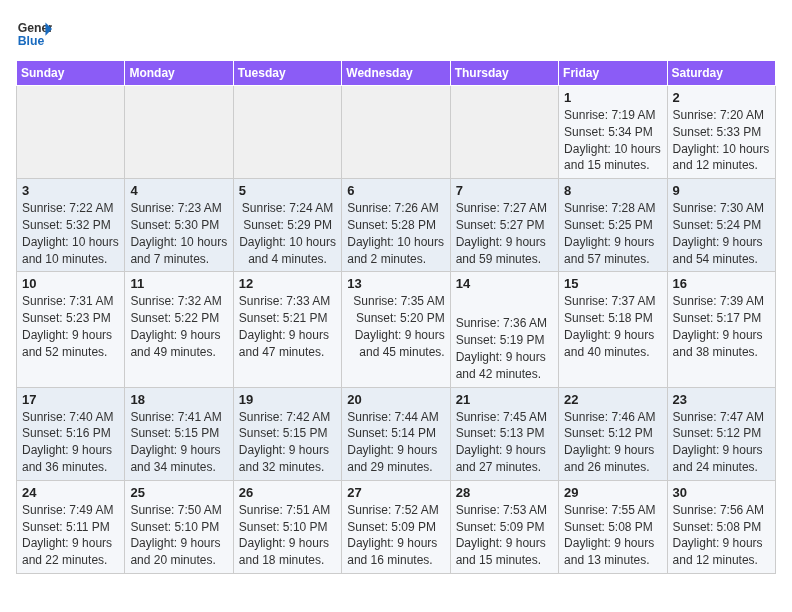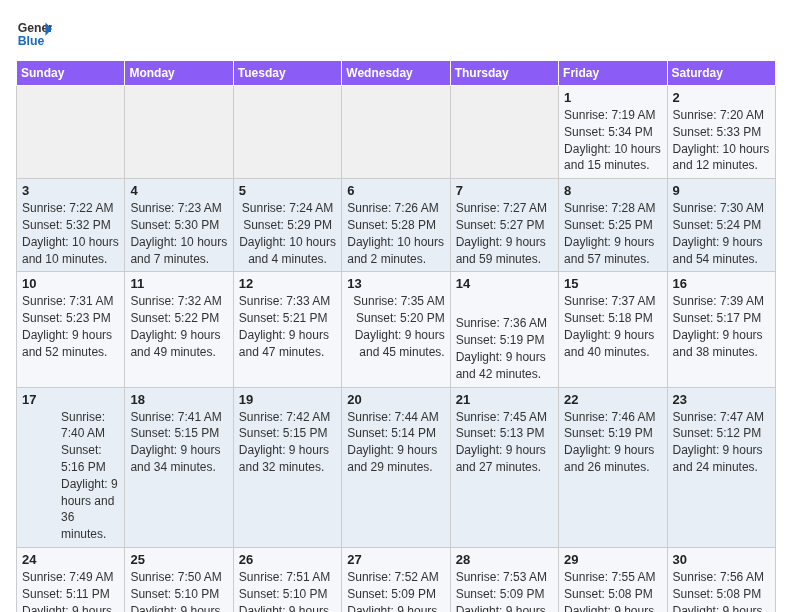--- a/index.html
+++ b/index.html
@@ -217,21 +217,21 @@
         <td>
           <div class="day-num">16</div>
           <div class="day-info" style="white-space: pre-line;">Sunrise: 7:39 AM
 Sunset: 5:17 PM
 Daylight: 9 hours and 38 minutes.</div>
         </td>
       </tr>
       <tr>
         <td>
           <div class="day-num">17</div>
-          <div class="day-info" style="white-space: pre-line; margin-left: 39px;">Sunrise: 7:40 AM
+          <div class="day-info" style="white-space: pre-line;">Sunrise: 7:40 AM
 Sunset: 5:16 PM
 Daylight: 9 hours and 36 minutes.</div>
         </td>
         <td>
           <div class="day-num">18</div>
           <div class="day-info" style="white-space: pre-line;">Sunrise: 7:41 AM
 Sunset: 5:15 PM
 Daylight: 9 hours and 34 minutes.</div>
         </td>
         <td>
@@ -248,21 +248,21 @@
         </td>
         <td>
           <div class="day-num">21</div>
           <div class="day-info" style="white-space: pre-line;">Sunrise: 7:45 AM
 Sunset: 5:13 PM
 Daylight: 9 hours and 27 minutes.</div>
         </td>
         <td>
           <div class="day-num">22</div>
           <div class="day-info" style="white-space: pre-line;">Sunrise: 7:46 AM
-Sunset: 5:19 PM
+Sunset: 5:12 PM
 Daylight: 9 hours and 26 minutes.</div>
         </td>
         <td>
           <div class="day-num">23</div>
           <div class="day-info" style="white-space: pre-line;">Sunrise: 7:47 AM
 Sunset: 5:12 PM
 Daylight: 9 hours and 24 minutes.</div>
         </td>
       </tr>
       <tr>

